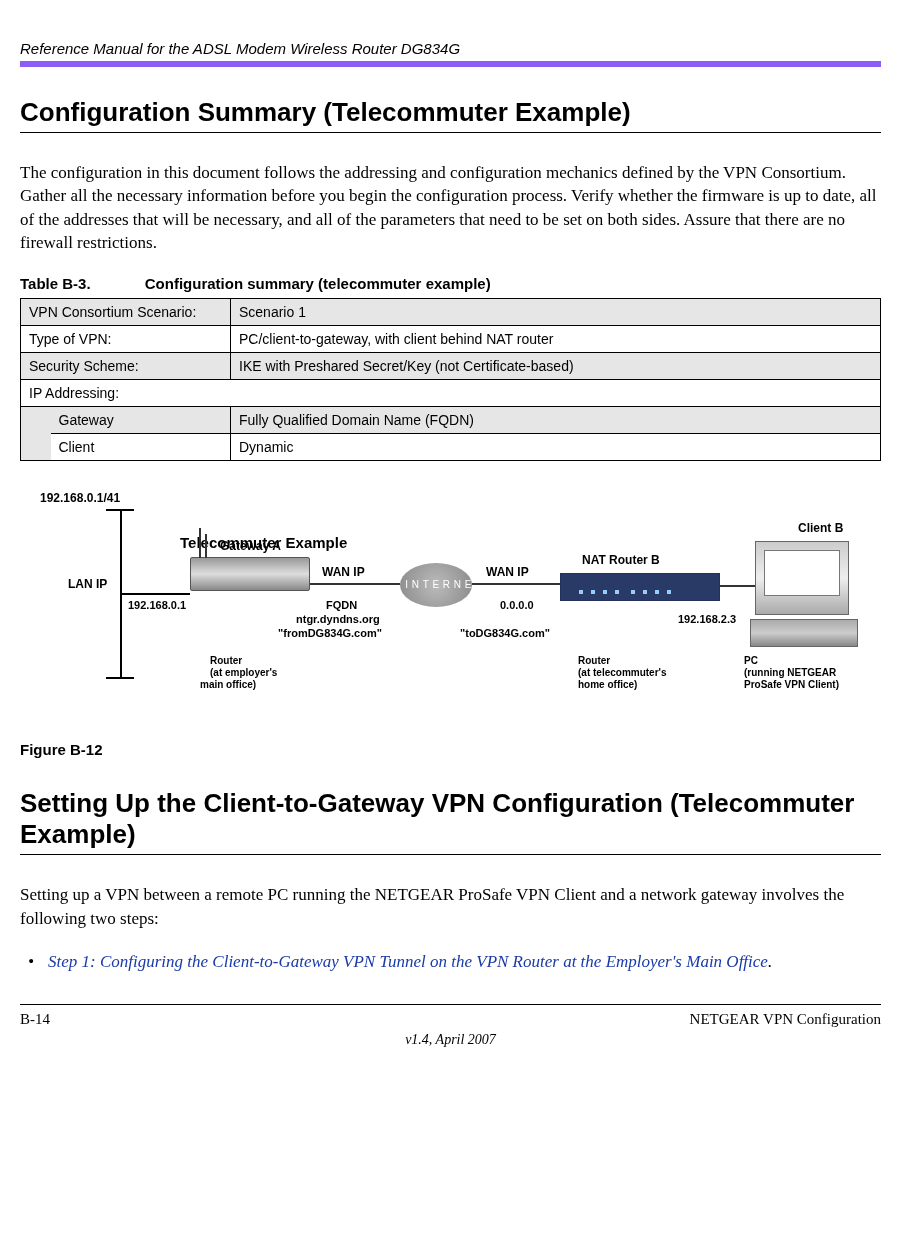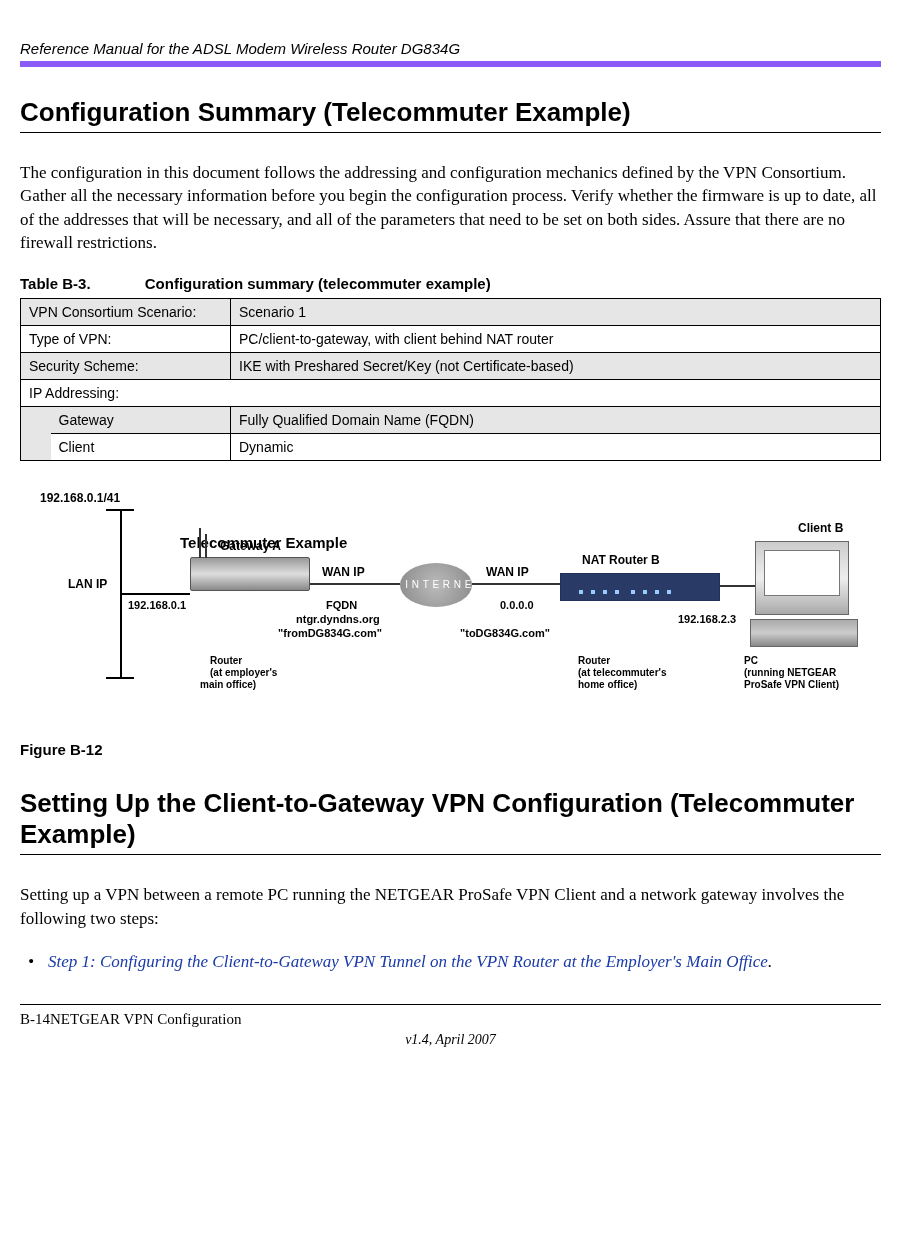--- a/index.html
+++ b/index.html
@@ -46,21 +46,21 @@
 .wire1 { position: absolute; left: 290px; top: 92px; width: 90px; height: 2px; background: #333; }
 .wire2 { position: absolute; left: 452px; top: 92px; width: 88px; height: 2px; background: #333; }
 .wire3 { position: absolute; left: 700px; top: 94px; width: 35px; height: 2px; background: #333; }
 
 .fig-caption { font-family: Arial, Helvetica, sans-serif; font-weight: bold; font-size: 15px; margin: 10px 0 30px 0; }
 h2 { font-family: Arial, Helvetica, sans-serif; font-weight: bold; font-size: 26px; line-height: 1.2; margin-bottom: 4px; }
 ul.steps { list-style: none; padding-left: 0; margin-bottom: 20px; }
 ul.steps li { position: relative; padding-left: 28px; font-size: 17px; line-height: 1.38; font-style: italic; }
 ul.steps li:before { content: "•"; position: absolute; left: 8px; top: 0; color: #000; font-size: 17px; }
 a.link { color: #1a3aa8; text-decoration: none; }
-.footer { display: flex; justify-content: flex-start; font-size: 15px; margin-top: 30px; border-top: 1px solid #000; padding-top: 6px; }
+.footer { display: flex; justify-content: space-between; font-size: 15px; margin-top: 30px; border-top: 1px solid #000; padding-top: 6px; }
 .footer-center { text-align: center; font-style: italic; font-size: 14px; margin-top: 4px; }
 </style>
 </head>
 <body>
 
 <div class="header-title">Reference Manual for the ADSL Modem Wireless Router DG834G</div>
 
 <h1>Configuration Summary (Telecommuter Example)</h1>
 <div class="h1-rule"></div>
 

